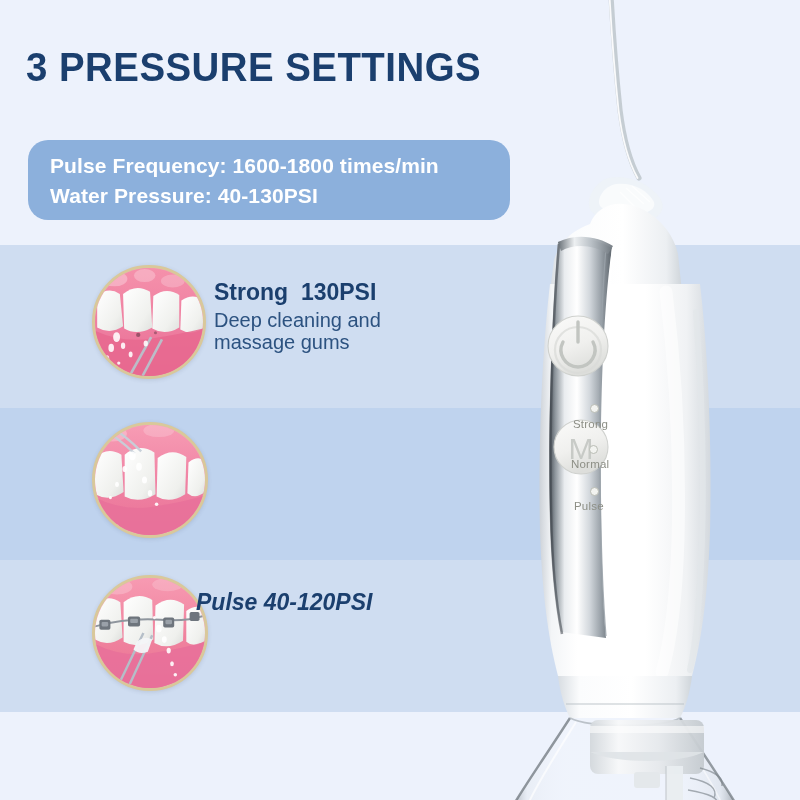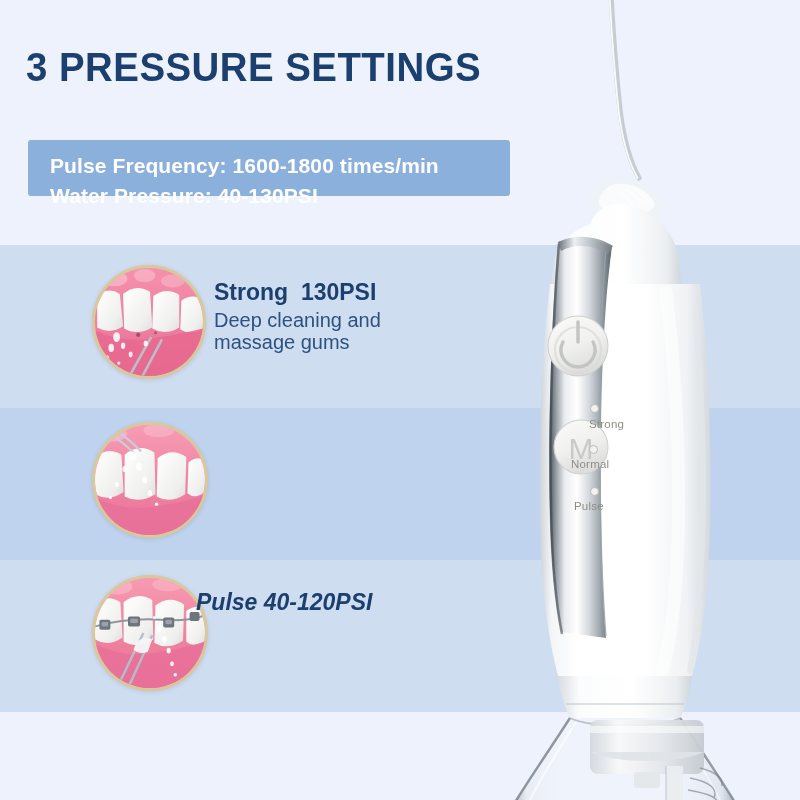--- a/index.html
+++ b/index.html
@@ -22,22 +22,22 @@
   #title{
     position:absolute;left:26px;top:45px;
     font-size:40px;font-weight:bold;letter-spacing:.5px;
     color:#1b3f6e;white-space:nowrap;
     font-family:"Liberation Sans","DejaVu Sans",sans-serif;
     transform:scaleX(.96);transform-origin:left center;
   }
 
   
   #spec-banner{
-    position:absolute;left:28px;top:140px;width:482px;height:56px;
-    background:#8cb0dc;border-radius:3px;
+    position:absolute;left:28px;top:140px;width:482px;height:80px;
+    background:#8cb0dc;border-radius:20px;
     box-sizing:border-box;padding:11px 0 0 22px;
   }
   .spec-line{
     color:#ffffff;font-size:21px;font-weight:bold;line-height:30px;
     white-space:nowrap;letter-spacing:.1px;
   }
 
   
   .feature-row{position:absolute;left:0;width:520px;}
   #feat-0{top:245px;height:163px;}
@@ -71,21 +71,21 @@
   }
 
   
   #device{position:absolute;left:430px;top:-8px;width:380px;height:812px;}
   #device svg{display:block;width:100%;height:100%;}
 
   .ctrl-label{
     position:absolute;color:#8d8f86;font-size:11.5px;
     letter-spacing:.2px;white-space:nowrap;
   }
-  #lbl-strong{left:573px;top:418px;margin-left:16px;}
+  #lbl-strong{left:573px;top:418px;}
   #lbl-normal{left:571px;top:458px;}
   #lbl-pulse {left:574px;top:500px;}
 
   .led{
     position:absolute;width:7px;height:7px;border-radius:50%;
     border:1px solid #b9bcb4;background:#f2f3f0;
   }
   #led-strong{left:590px;top:404px;}
   #led-normal{left:589px;top:445px;}
   #led-pulse {left:590px;top:487px;}

